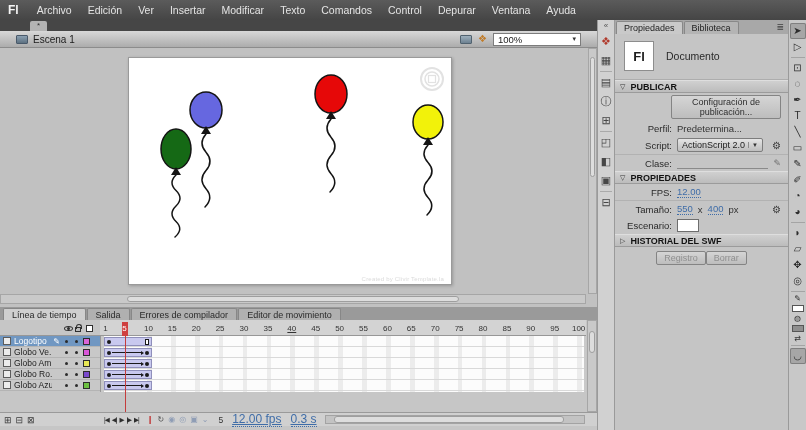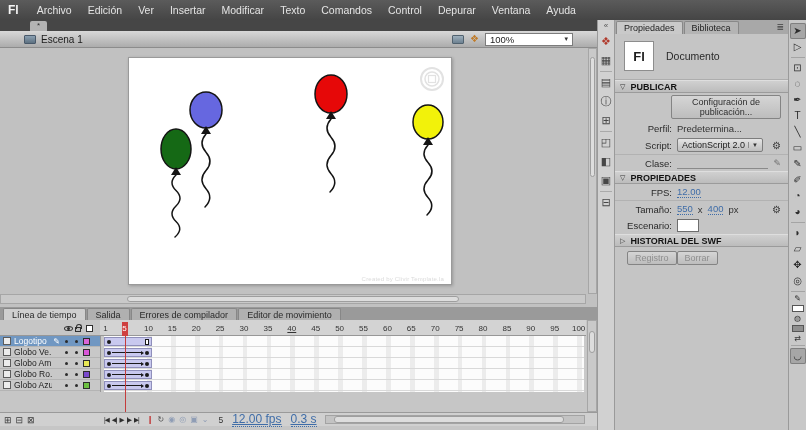--- a/index.html
+++ b/index.html
@@ -24,21 +24,21 @@
   .winbtn { width:17px; height:13px; background:linear-gradient(#f0f0f0,#c6c6c6); border:1px solid #6e6e6e;
     border-radius:2px; font-size:8px; line-height:11px; text-align:center; color:#222; }
 
   
   .left-col { position:absolute; left:0; top:20px; width:597px; height:410px; }
   .tabstrip { position:absolute; left:0; top:0; width:100%; height:11px; background:#464646; }
   .doc-tab { position:absolute; left:30px; top:1px; width:17px; height:10px; background:#b3b3b3;
     border-radius:2px 2px 0 0; text-align:center; font-size:8px; line-height:10px; color:#333; }
   .editbar { position:absolute; left:0; top:11px; width:100%; height:17px;
     background:linear-gradient(#d8d8d8,#acacac); border-bottom:1px solid #8c8c8c;
-    display:flex; align-items:center; padding:0 24px; gap:5px; }
+    display:flex; align-items:center; padding:0 16px; gap:5px; }
   .scene-icon { width:12px; height:9px; background:linear-gradient(#8ba0b2,#5d7181); border:1px solid #49596a; border-radius:1px; flex:none; }
   .scene-name { font-size:10px; color:#1b1b1b; }
   .eb-right { margin-left:auto; display:flex; align-items:center; gap:6px; }
   .eb-icon1 { width:12px; height:9px; background:linear-gradient(#9eb0bd,#6d8191); border:1px solid #51626f; border-radius:1px; }
   .eb-icon2 { font-size:10px; color:#c07b28; line-height:10px; }
   .zoom-select { width:88px; height:13px; background:#fff; border:1px solid #7c7c7c;
     display:flex; align-items:center; font-size:9.5px; padding:0 4px;justify-content:center; }
   .zoom-caret { margin-left:auto; font-size:7px; color:#333; }
 
   
@@ -139,21 +139,21 @@
   .pbtn { border:1px solid #848484; border-radius:2px; background:linear-gradient(#d5d5d5,#bdbdbd);
     font-size:9px; color:#2e2e2e; padding:1px 7px; text-align:center; }
   .pbtn.disabled { color:#8f8f8f; }
   .dd { width:86px; height:14px; border:1px solid #7d7d7d; border-radius:2px; flex:none;
     background:linear-gradient(#e5e5e5,#bebebe); display:flex; align-items:center; padding:0 4px; font-size:9px; color:#222; }
   .caret { margin-left:auto; border-left:1px solid #8d8d8d; padding-left:3px; font-size:6px; color:#333; }
   .wrench { margin-left:auto; font-size:10px; color:#3a3a3a; }
   .underfield { flex:1; border-bottom:1px solid #8a8a8a; height:12px; }
   .pencil-ic { font-size:9px; color:#6c6c6c; }
   .swatch-box { width:22px; height:13px; background:#fff; border:1px solid #6e6e6e; }
-  .hist-row { display:flex; justify-content:flex-start; padding:4px 12px; }
+  .hist-row { display:flex; justify-content:center; padding:4px 12px; }
 
   
   .toolspanel { position:absolute; left:788px; top:20px; width:18px; height:410px; background:#c8c8c8;
     border-left:1px solid #9a9a9a; display:flex; flex-direction:column; align-items:center; padding-top:3px; }
   .tool { width:16px; height:16px; line-height:16px; text-align:center; font-size:10px; color:#2d2d2d; border-radius:2px; }
   .tool.sel { background:#a6a6a6; box-shadow:inset 0 0 0 1px #7f7f7f; }
   .tcsep { width:14px; height:1px; background:#a4a4a4; margin:2px 0; flex:none; }
   .mini-swatch { width:12px; height:7px; border:1px solid #555; margin:2px 0; }
   .tp-glyph { font-size:8px; line-height:9px; color:#333; }
 </style>

